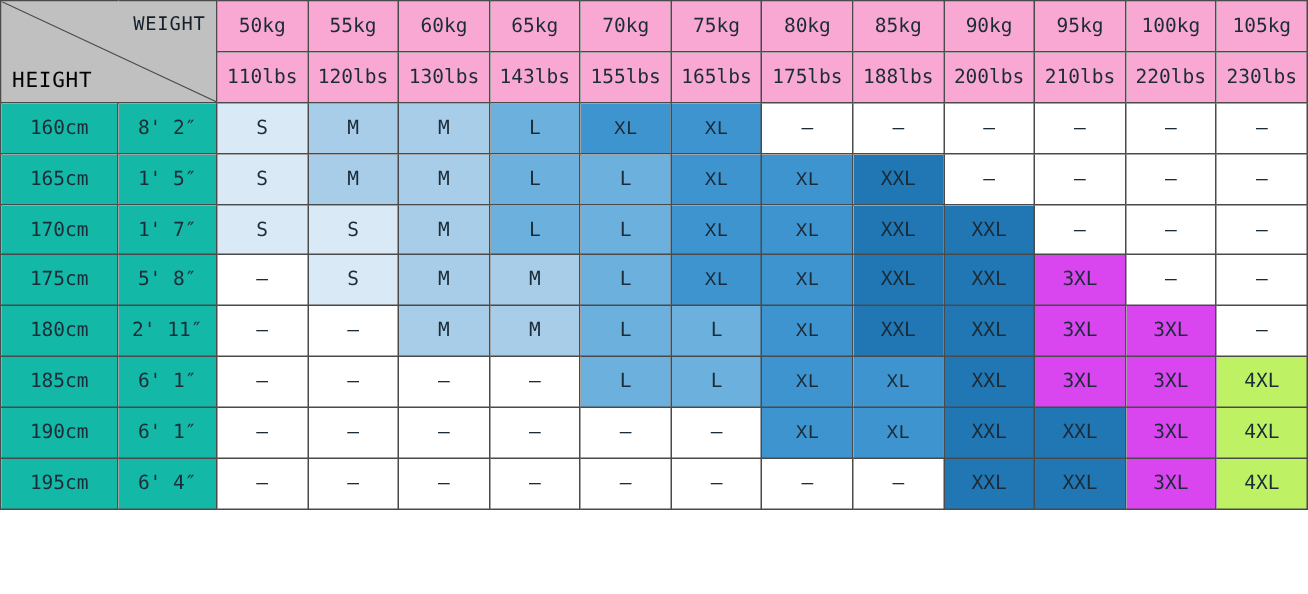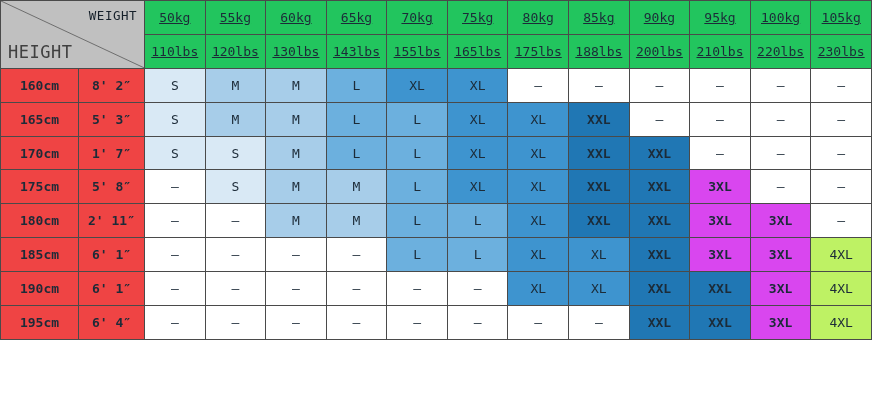--- a/index.html
+++ b/index.html
@@ -53,53 +53,51 @@
     right: 7px;
     top: 7px;
     font-size: 12.5px;
     letter-spacing: 0.5px;
     color: #16202a;
   }
   td.corner .lbl-height {
     position: absolute;
     left: 7px;
     bottom: 6px;
-    font-size: 17px;
+    font-size: 14px;
     letter-spacing: 0.5px;
-    color: #404040;
+    color: #000000;
   }
 
   
   td.hdr-kg, td.hdr-lbs {
-    background: #22c55e;
+    background: #f9a8d4;
     font-size: 13px;
     color: #1c2b38;
-    text-decoration: underline;
   }
   td.hdr-lbs { font-size: 12.5px; }
 
   
   td.h-cm, td.h-in {
-    background: #ef4444;
+    background: #14b8a6;
     font-size: 13px;
     color: #16202a;
-    font-weight: bold;
   }
 
   
   td.sz-none { background: #ffffff; color: #555555; }
   td.sz-S    { background: #d9e9f5; }
   td.sz-M    { background: #a7cde9; }
   td.sz-L    { background: #6cb0de; }
-  td.sz-XL   { background: #3e94cf; }
+  td.sz-XL   { background: #3e94cf; font-family: Liberation Mono, monospace; }
   td.sz-XXL  { background: #2077b4; }
   td.sz-3XL  { background: #d946ef; }
   td.sz-4XL  { background: #bef264; color: #c9d8e6; }
 
-  td.sz-XXL, td.sz-3XL { color: #0f2333; font-weight: bold; }
+  td.sz-XXL, td.sz-3XL { color: #0f2333; }
 
   .colgroup-cm  { width: 78px; }
   .colgroup-in  { width: 66px; }
 </style>
 </head>
 <body>
 
 <table class="size-chart">
   <colgroup>
     <col class="colgroup-cm">
@@ -154,21 +152,21 @@
         <td class="sz-XL">XL</td>
         <td class="sz-none">–</td>
         <td class="sz-none">–</td>
         <td class="sz-none">–</td>
         <td class="sz-none">–</td>
         <td class="sz-none">–</td>
         <td class="sz-none">–</td>
       </tr>
       <tr>
         <td class="h-cm">165cm</td>
-        <td class="h-in">5' 3″</td>
+        <td class="h-in">1' 5″</td>
         <td class="sz-S">S</td>
         <td class="sz-M">M</td>
         <td class="sz-M">M</td>
         <td class="sz-L">L</td>
         <td class="sz-L">L</td>
         <td class="sz-XL">XL</td>
         <td class="sz-XL">XL</td>
         <td class="sz-XXL">XXL</td>
         <td class="sz-none">–</td>
         <td class="sz-none">–</td>

